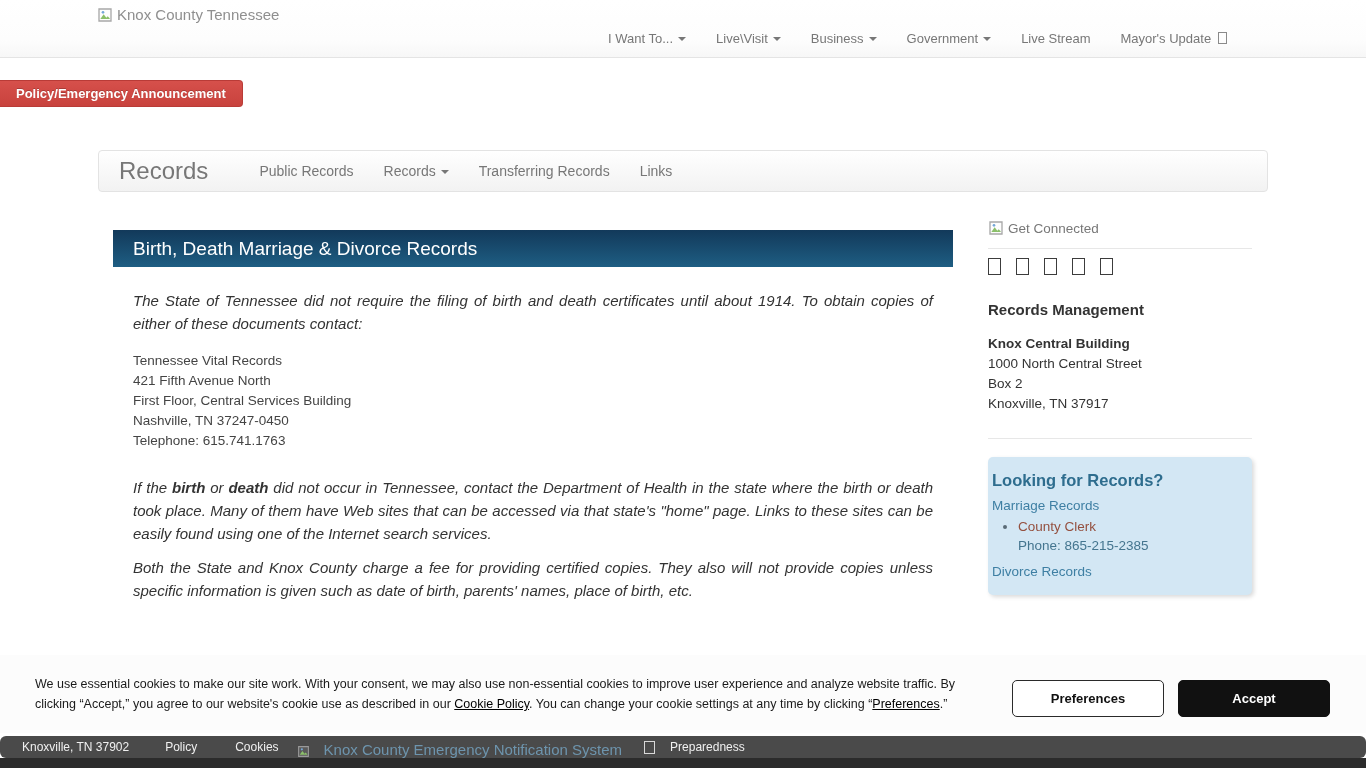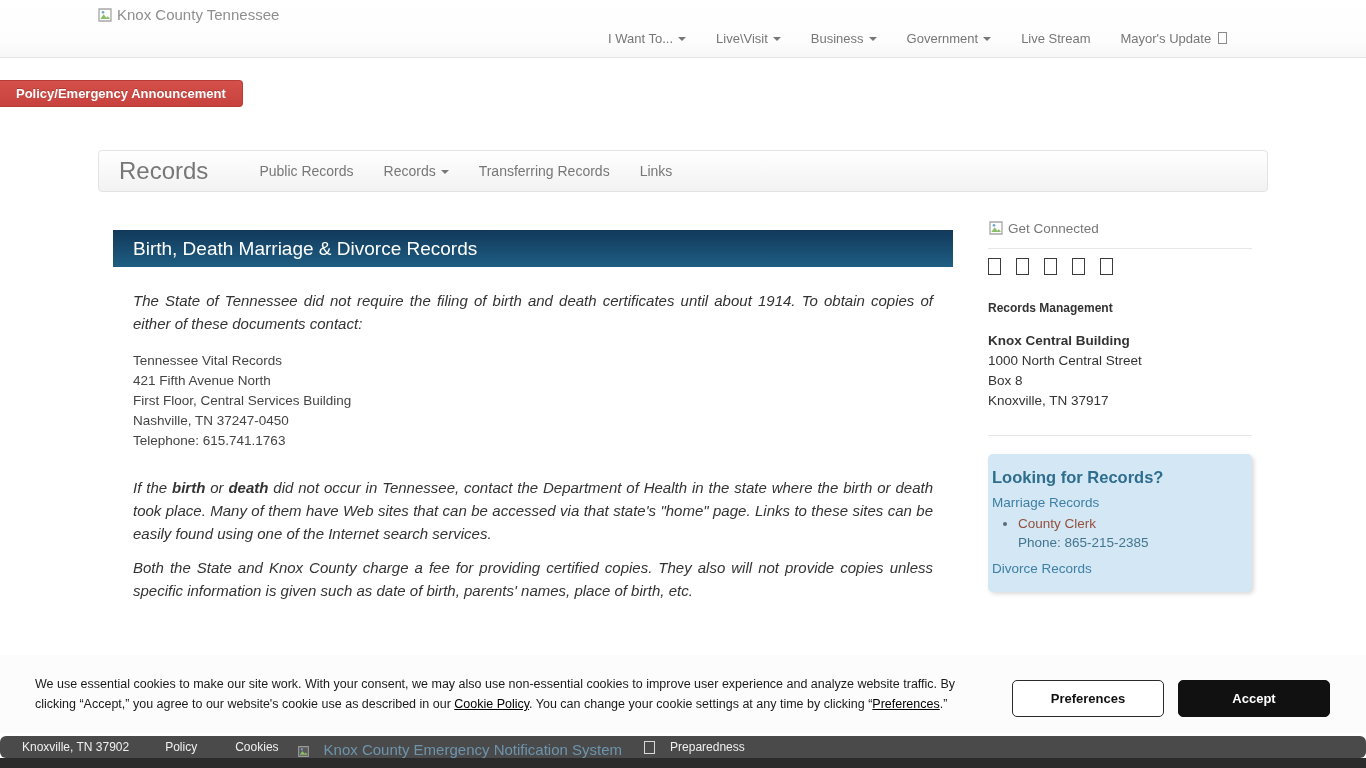--- a/index.html
+++ b/index.html
@@ -55,21 +55,21 @@
   .body-text.tight { margin-top:11px; }
   .address { margin-top:16px; font-size:13.5px; line-height:20px; color:#444; }
   .content-link { color:#b74a38; text-decoration:none; cursor:pointer; }
 
   
   .sidebar { position:absolute; top:212px; left:988px; width:264px; }
   .gc-row { display:flex; align-items:center; gap:4px; color:#777; font-size:13.5px; margin-top:8px; cursor:pointer; }
   .sidebar hr { border:none; border-top:1px solid #e7e7e7; margin:12px 0 0 0; }
   .social-row { margin-top:9px; display:flex; gap:15px; }
   .tofu { display:inline-block; width:13px; height:17px; border:1.5px solid #3c3c3c; background:#fff; cursor:pointer; }
-  .rm-heading { margin-top:26px; font-size:12px; font-weight:bold; color:#333; }
+  .rm-heading { margin-top:26px; font-size:15px; font-weight:bold; color:#333; }
   .sb-address { margin-top:16px; font-size:13.5px; line-height:20px; color:#333; }
   .sb-address .bld { font-weight:bold; }
   .sidebar hr.hr2 { margin-top:24px; }
   .looking-box {
     margin-top:18px; background:#d3e7f4; border-radius:5px; padding:14px 16px 16px 4px;
     box-shadow:2px 2px 4px rgba(0,0,0,.15);
   }
   .lb-title { font-size:16.5px; font-weight:bold; color:#2e6d8e; }
   .lb-label { font-size:13.5px; color:#3e7fa3; margin-top:8px; }
   .looking-box ul { margin:4px 0 0 0; padding-left:26px; color:#5a6b76; }
@@ -170,21 +170,21 @@
       <a class="tofu"></a>
       <a class="tofu"></a>
       <a class="tofu"></a>
       <a class="tofu"></a>
       <a class="tofu"></a>
     </div>
     <h3 class="rm-heading">Records Management</h3>
     <div class="sb-address">
       <div class="bld">Knox Central Building</div>
       <div>1000 North Central Street</div>
-      <div>Box 8</div>
+      <div>Box 2</div>
       <div>Knoxville, TN 37917</div>
     </div>
     <hr class="hr2">
     <div class="looking-box">
       <h4 class="lb-title">Looking for Records?</h4>
       <div class="lb-label">Marriage Records</div>
       <ul>
         <li>
           <a class="lb-link">County Clerk</a>
           <div class="lb-phone">Phone: 865-215-2385</div>

